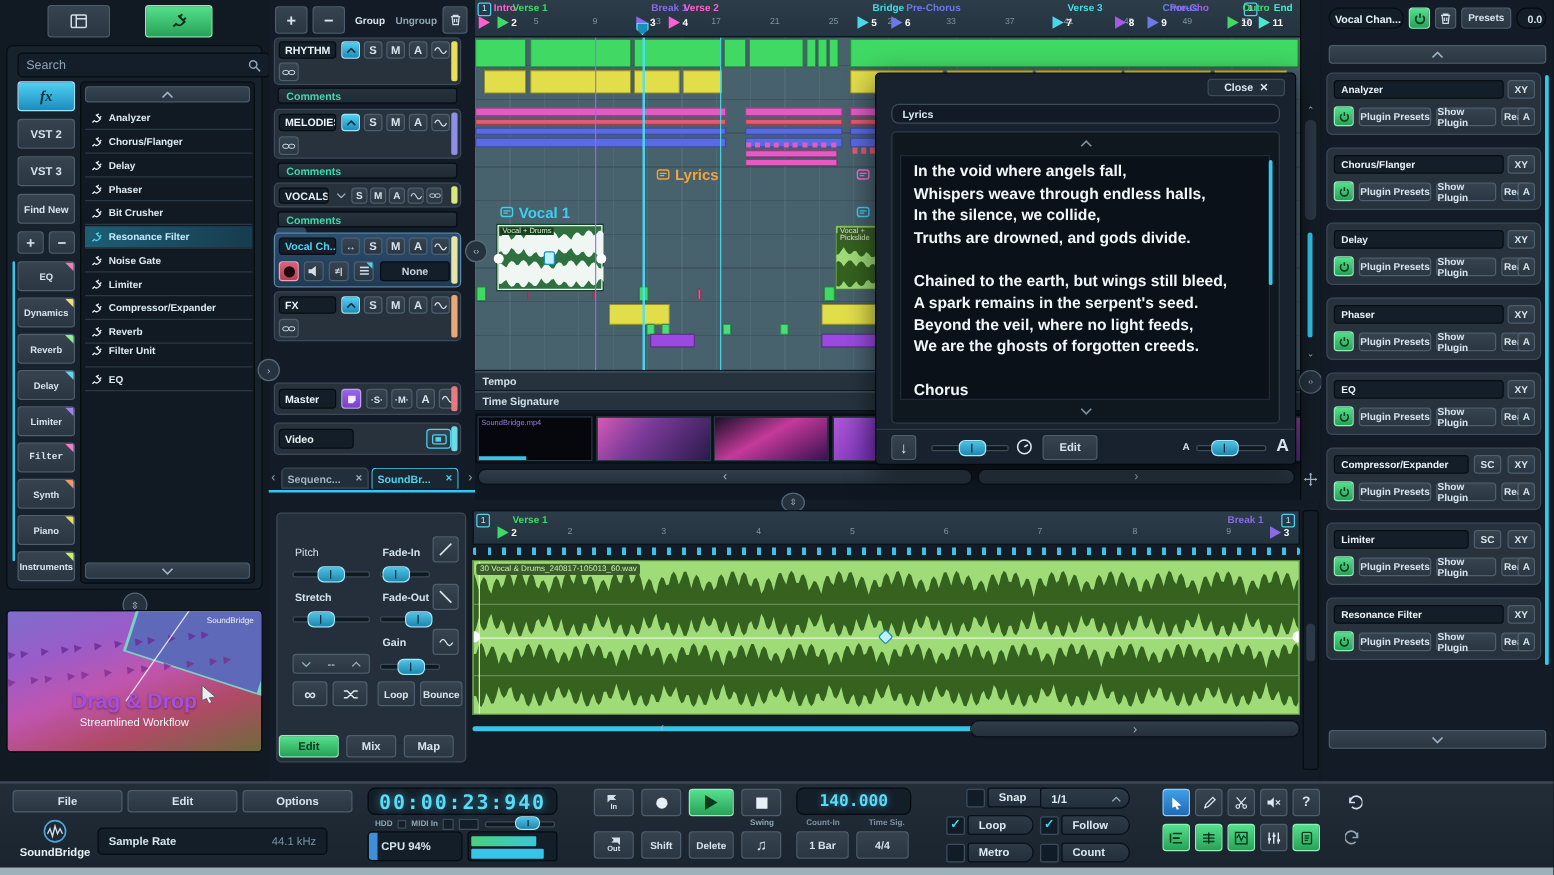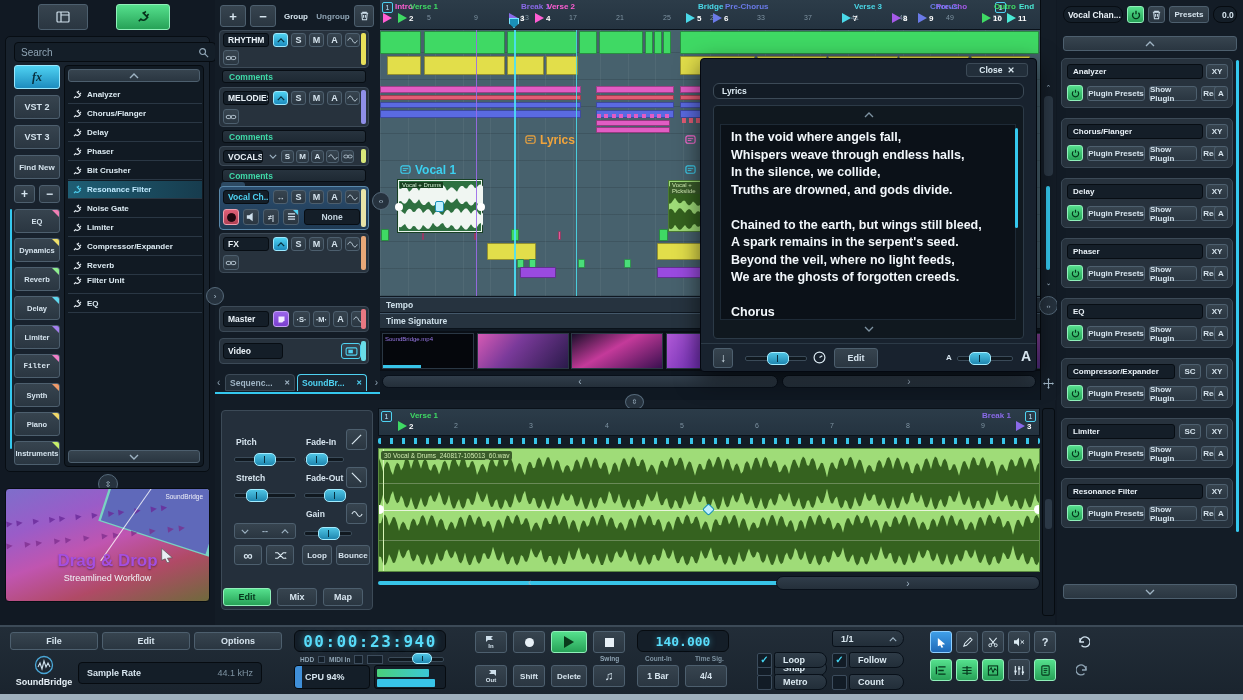--- a/index.html
+++ b/index.html
@@ -987,21 +987,21 @@
         <svg width="12" height="6" viewBox="0 0 10 6">
           <path d="M1 1l4 4 4-4" fill="none" stroke="#9fb4c4" stroke-width="1.3"></path>
         </svg>
       </div>
   </div>
 
   <div class="abs" style="left:215px;top:400px;width:840px;height:225px;background:#131c26;">
     <div class="split-btn" style="left:410px;top:-6px;width:17px;height:14px;font-size:7px;">⇳</div>
 
     <div class="card" style="left:6px;top:10px;width:152px;height:200px;background:#242f3b;">
-      <span class="abs" style="left:14px;top:26px;font-size:8.5px;font-weight:bold;">Pitch</span>
+      <span class="abs" style="left:14px;top:26px;font-size:8.5px;font-weight:normal;">Pitch</span>
       <div class="slider" style="left:12px;top:42px;width:62px;height:12px;">
           <div class="tr"></div>
           <div class="th" style="left:20px;"></div>
         </div>
       <span class="abs" style="left:84px;top:26px;font-size:8.5px;font-weight:bold;">Fade-In</span>
       <div class="ub" style="left:124px;top:18px;width:21px;height:21px;">
           <svg width="11" height="11" viewBox="0 0 12 12">
             <path d="M1 11L11 1" stroke="#dceaf2" stroke-width="1.3"></path>
           </svg>
         </div>
@@ -1204,21 +1204,21 @@
     <span class="abs faint" style="left:645px;top:28px;font-size:6.5px;font-weight:bold;">Count-In</span>
     <span class="abs faint" style="left:695px;top:28px;font-size:6.5px;font-weight:bold;">Time Sig.</span>
     <div class="ub" style="left:637px;top:38px;width:42px;height:22px;font-size:8.5px;">
         <span>1 Bar</span>
       </div>
     <div class="ub" style="left:685px;top:38px;width:42px;height:22px;font-size:8.5px;">
         <span>4/4</span>
       </div>
 
     <div id="checks1" class="abs" style="left:757px;top:3px;width:70px;height:62px;">
-        <div style="position: absolute; box-sizing: border-box; left: 0px; top: 0px; width: 100%; height: 17px; margin-top: 30px;">
+        <div style="position: absolute; box-sizing: border-box; left: 16px; top: 0px; width: 100%; height: 17px;">
           <div class="ck" style="left: 0px; top: 1px;"></div>
           <div class="chip" style="left: 17px; top: 0px; right: 0px; height: 16px;">Snap</div>
         </div>
         <div style="position: absolute; box-sizing: border-box; left: 0px; top: 22px; width: 100%; height: 17px;">
           <div class="ck" style="left: 0px; top: 1px;">✓</div>
           <div class="chip" style="left: 17px; top: 0px; right: 0px; height: 16px;">Loop</div>
         </div>
         <div style="position: absolute; box-sizing: border-box; left: 0px; top: 44px; width: 100%; height: 17px;">
           <div class="ck" style="left: 0px; top: 1px;"></div>
           <div class="chip" style="left: 17px; top: 0px; right: 0px; height: 16px;">Metro</div>

